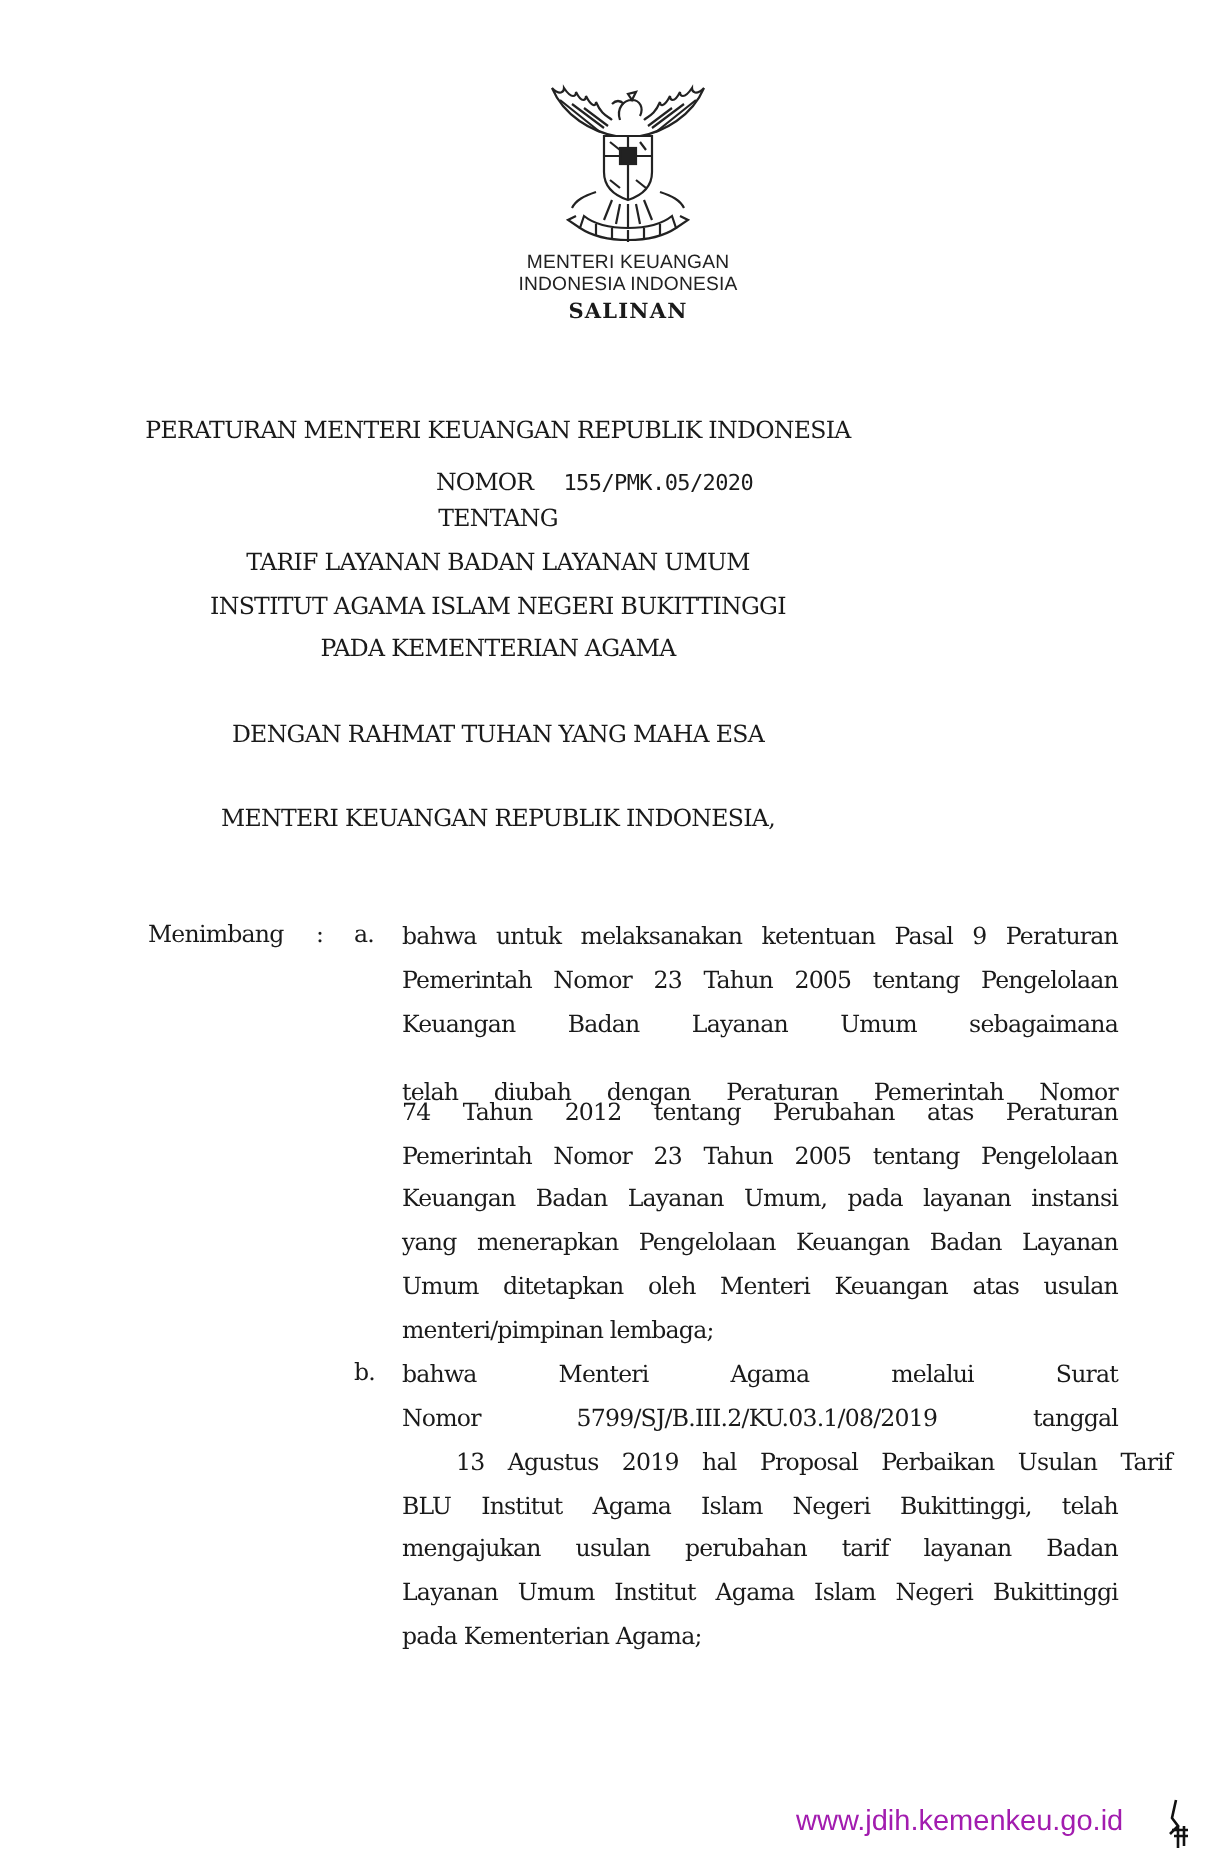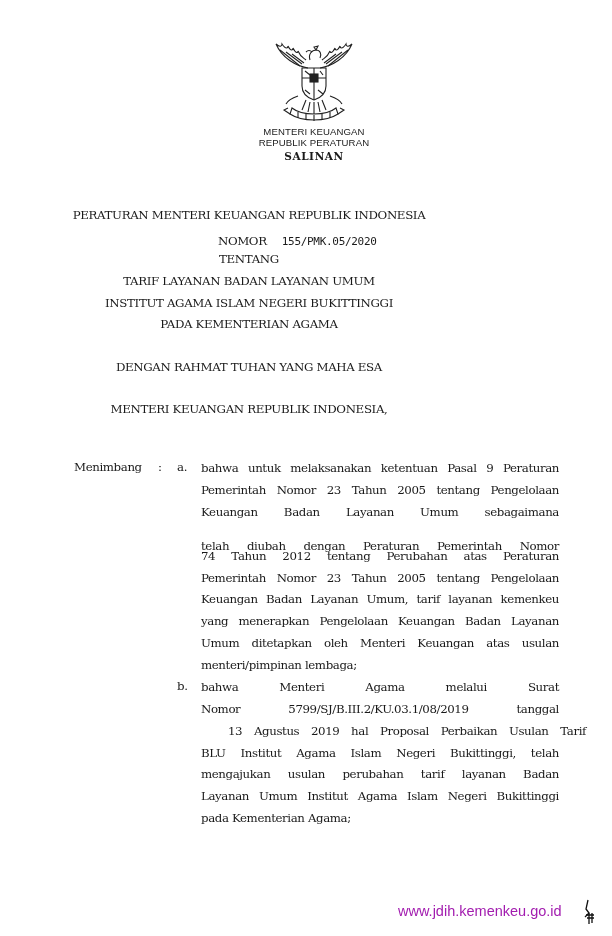--- a/index.html
+++ b/index.html
@@ -41,21 +41,21 @@
     <path d="M38 62 L34 72 M42 64 L40 74 M46 64 L46 76 M50 64 L52 74 M54 62 L58 72"></path>
 
     <path d="M24 70 C34 78 58 78 68 70 L70 76 C58 84 34 84 22 76 Z"></path>
     <path d="M22 76 L16 72 L20 70 M70 76 L76 72 L72 70"></path>
     <path d="M30 74 L30 80 M38 76 L38 82 M46 77 L46 83 M54 76 L54 82 M62 74 L62 80"></path>
     <path d="M30 58 C24 60 20 62 18 66 M62 58 C68 60 72 62 74 66"></path>
   </g>
 </svg>
 
 <div class="abs hdr-sans" style="left:254px; top:126px; width:120px; text-align:center;">MENTERI KEUANGAN</div>
-<div class="abs hdr-sans" style="left:254px; top:137px; width:120px; text-align:center;">REPUBLIK PERATURAN</div>
+<div class="abs hdr-sans" style="left:254px; top:137px; width:120px; text-align:center;">INDONESIA INDONESIA</div>
 <div class="abs salinan" style="left:254px; top:150px; width:120px; text-align:center;">SALINAN</div>
 
 <div class="abs center-line" style="top:208px;">PERATURAN MENTERI KEUANGAN REPUBLIK INDONESIA</div>
 <div class="abs" style="top:230px; left:218px; white-space:nowrap;">
   <span class="label">NOMOR</span>
   <span class="mono" style="margin-left:10px;">155/PMK.05/2020</span>
 </div>
 <div class="abs center-line" style="top:252px;">TENTANG</div>
 <div class="abs center-line" style="top:274px;">TARIF LAYANAN BADAN LAYANAN UMUM</div>
 <div class="abs center-line" style="top:296px;">INSTITUT AGAMA ISLAM NEGERI BUKITTINGGI</div>
@@ -68,21 +68,21 @@
 <div class="abs label" style="left:158px; top:460px;">:</div>
 <div class="abs label" style="left:177px; top:460px;">a.</div>
 
 <div>
   <div class="abs body-line" style="top:460px;">bahwa untuk melaksanakan ketentuan Pasal 9 Peraturan</div>
   <div class="abs body-line" style="top:482px;">Pemerintah Nomor 23 Tahun 2005 tentang Pengelolaan</div>
   <div class="abs body-line" style="top:504px;">Keuangan Badan Layanan Umum sebagaimana</div>
   <div class="abs body-line" style="top:526px;margin-top:12px;">telah diubah dengan Peraturan Pemerintah Nomor</div>
   <div class="abs body-line" style="top:548px;">74 Tahun 2012 tentang Perubahan atas Peraturan</div>
   <div class="abs body-line" style="top:570px;">Pemerintah Nomor 23 Tahun 2005 tentang Pengelolaan</div>
-  <div class="abs body-line" style="top:591px;">Keuangan Badan Layanan Umum, tarif layanan kemenkeu</div>
+  <div class="abs body-line" style="top:591px;">Keuangan Badan Layanan Umum, pada layanan instansi</div>
   <div class="abs body-line" style="top:613px;">yang menerapkan Pengelolaan Keuangan Badan Layanan</div>
   <div class="abs body-line" style="top:635px;">Umum ditetapkan oleh Menteri Keuangan atas usulan</div>
   <div class="abs body-line last" style="top:657px;">menteri/pimpinan lembaga;</div>
 </div>
 
 <div class="abs label" style="left:177px; top:679px;">b.</div>
 <div>
   <div class="abs body-line" style="top:679px;">bahwa Menteri Agama melalui Surat</div>
   <div class="abs body-line" style="top:701px;">Nomor 5799/SJ/B.III.2/KU.03.1/08/2019 tanggal</div>
   <div class="abs body-line" style="top:723px;margin-left:27px;">13 Agustus 2019 hal Proposal Perbaikan Usulan Tarif</div>

